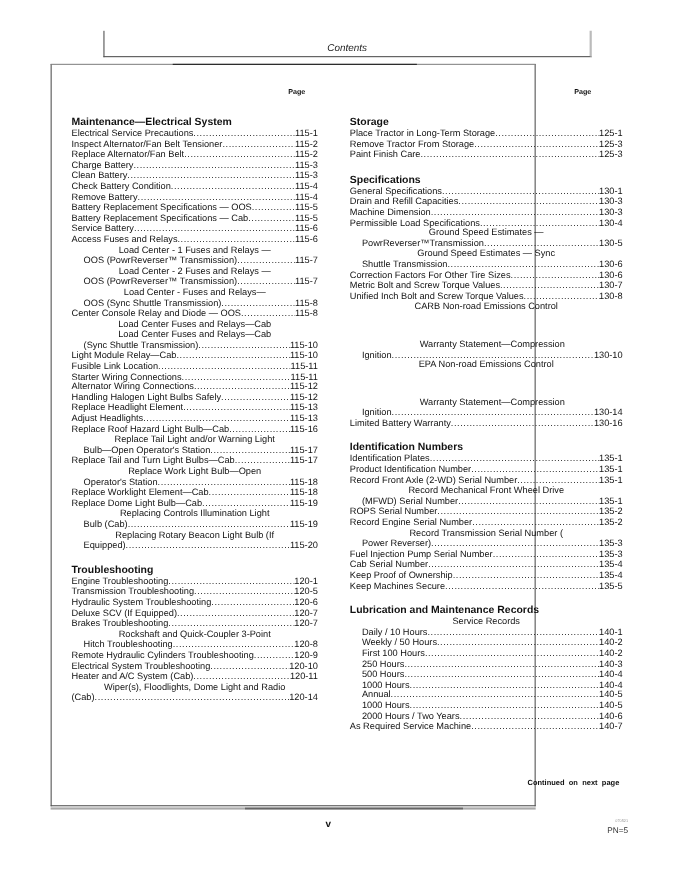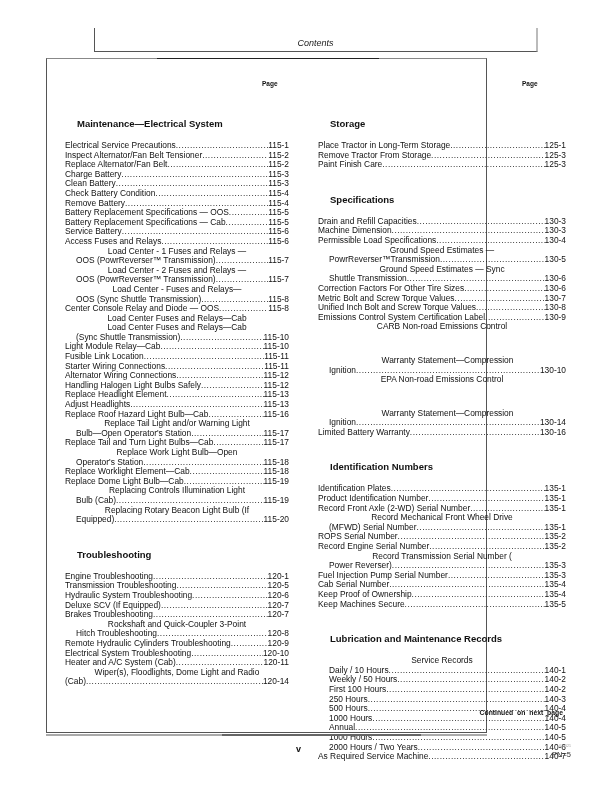--- a/index.html
+++ b/index.html
@@ -11,21 +11,21 @@
                   font-size:9px; font-style:italic; color:#222; }
   .frame { position:absolute; left:46px; top:58px; width:441px; height:675px;
            border:1px solid #555; border-top:1px solid #888; box-sizing:border-box; }
   .frame-top-accent { position:absolute; left:110px; top:-1px; width:222px; height:1px; background:#222; }
   .bottom-rule { position:absolute; left:46px; top:734px; width:441px; height:2px;
                  background:linear-gradient(to right,#aaa 0%,#aaa 40%,#666 40%,#666 85%,#aaa 85%); }
   .col { position:absolute; top:0; }
   .col-left { left:65px; width:224px; }
   .col-right { left:318px; width:248px; }
   .page-hdr { position:absolute; top:80px; font-size:6.5px; font-weight:bold; }
-  .sect-title { font-size:9.5px; font-weight:bold; margin:12px; line-height:11px; }
+  .sect-title { font-size:9.5px; font-weight:bold; margin:0; line-height:11px; }
   .entry { font-size:8.4px; line-height:9.6px; display:flex; align-items:flex-end; white-space:nowrap; }
   .entry .txt { flex:0 0 auto; }
   .entry .dots { flex:1 1 auto; overflow:hidden; letter-spacing:0.5px; color:#222; }
   .entry .dots::after { content:"......................................................................................................................................................"; }
   .entry .pg { flex:0 0 auto; }
   .ind1 { padding-left:11px; }
   .cont-line { font-size:8.4px; line-height:9.6px; white-space:nowrap;text-align:center; }
   .cont-line.ind1 { padding-left:11px;margin-top:24px; }
   .gap { height:12px; }
   .continued { position:absolute; right:49px; top:709px; font-size:6.8px; font-weight:bold; word-spacing:2px; }
@@ -372,20 +372,27 @@
       <div class="entry">
         <span class="txt">Paint Finish Care</span>
         <span class="dots"></span>
         <span class="pg">125-3</span>
       </div>
     </div>
     <div class="gap"></div>
     <div class="sect-title">Specifications</div>
     <div>
       <div class="entry">
+        <span class="txt">General Specifications</span>
+        <span class="dots"></span>
+        <span class="pg">130-1</span>
+      </div>
+    </div>
+    <div>
+      <div class="entry">
         <span class="txt">Drain and Refill Capacities</span>
         <span class="dots"></span>
         <span class="pg">130-3</span>
       </div>
     </div>
     <div>
       <div class="entry">
         <span class="txt">Machine Dimension</span>
         <span class="dots"></span>
         <span class="pg">130-3</span>
@@ -426,27 +433,20 @@
         <span class="txt">Metric Bolt and Screw Torque Values</span>
         <span class="dots"></span>
         <span class="pg">130-7</span>
       </div>
     </div>
     <div>
       <div class="entry">
         <span class="txt">Unified Inch Bolt and Screw Torque Values</span>
         <span class="dots"></span>
         <span class="pg">130-8</span>
-      </div>
-    </div>
-    <div>
-      <div class="entry">
-        <span class="txt">Emissions Control System Certification Label</span>
-        <span class="dots"></span>
-        <span class="pg">130-9</span>
       </div>
     </div>
     <div>
       <div class="cont-line">CARB Non-road Emissions Control</div>
       <div class="cont-line ind1">Warranty Statement—Compression</div>
       <div class="entry ind1">
         <span class="txt">Ignition</span>
         <span class="dots"></span>
         <span class="pg">130-10</span>
       </div>

